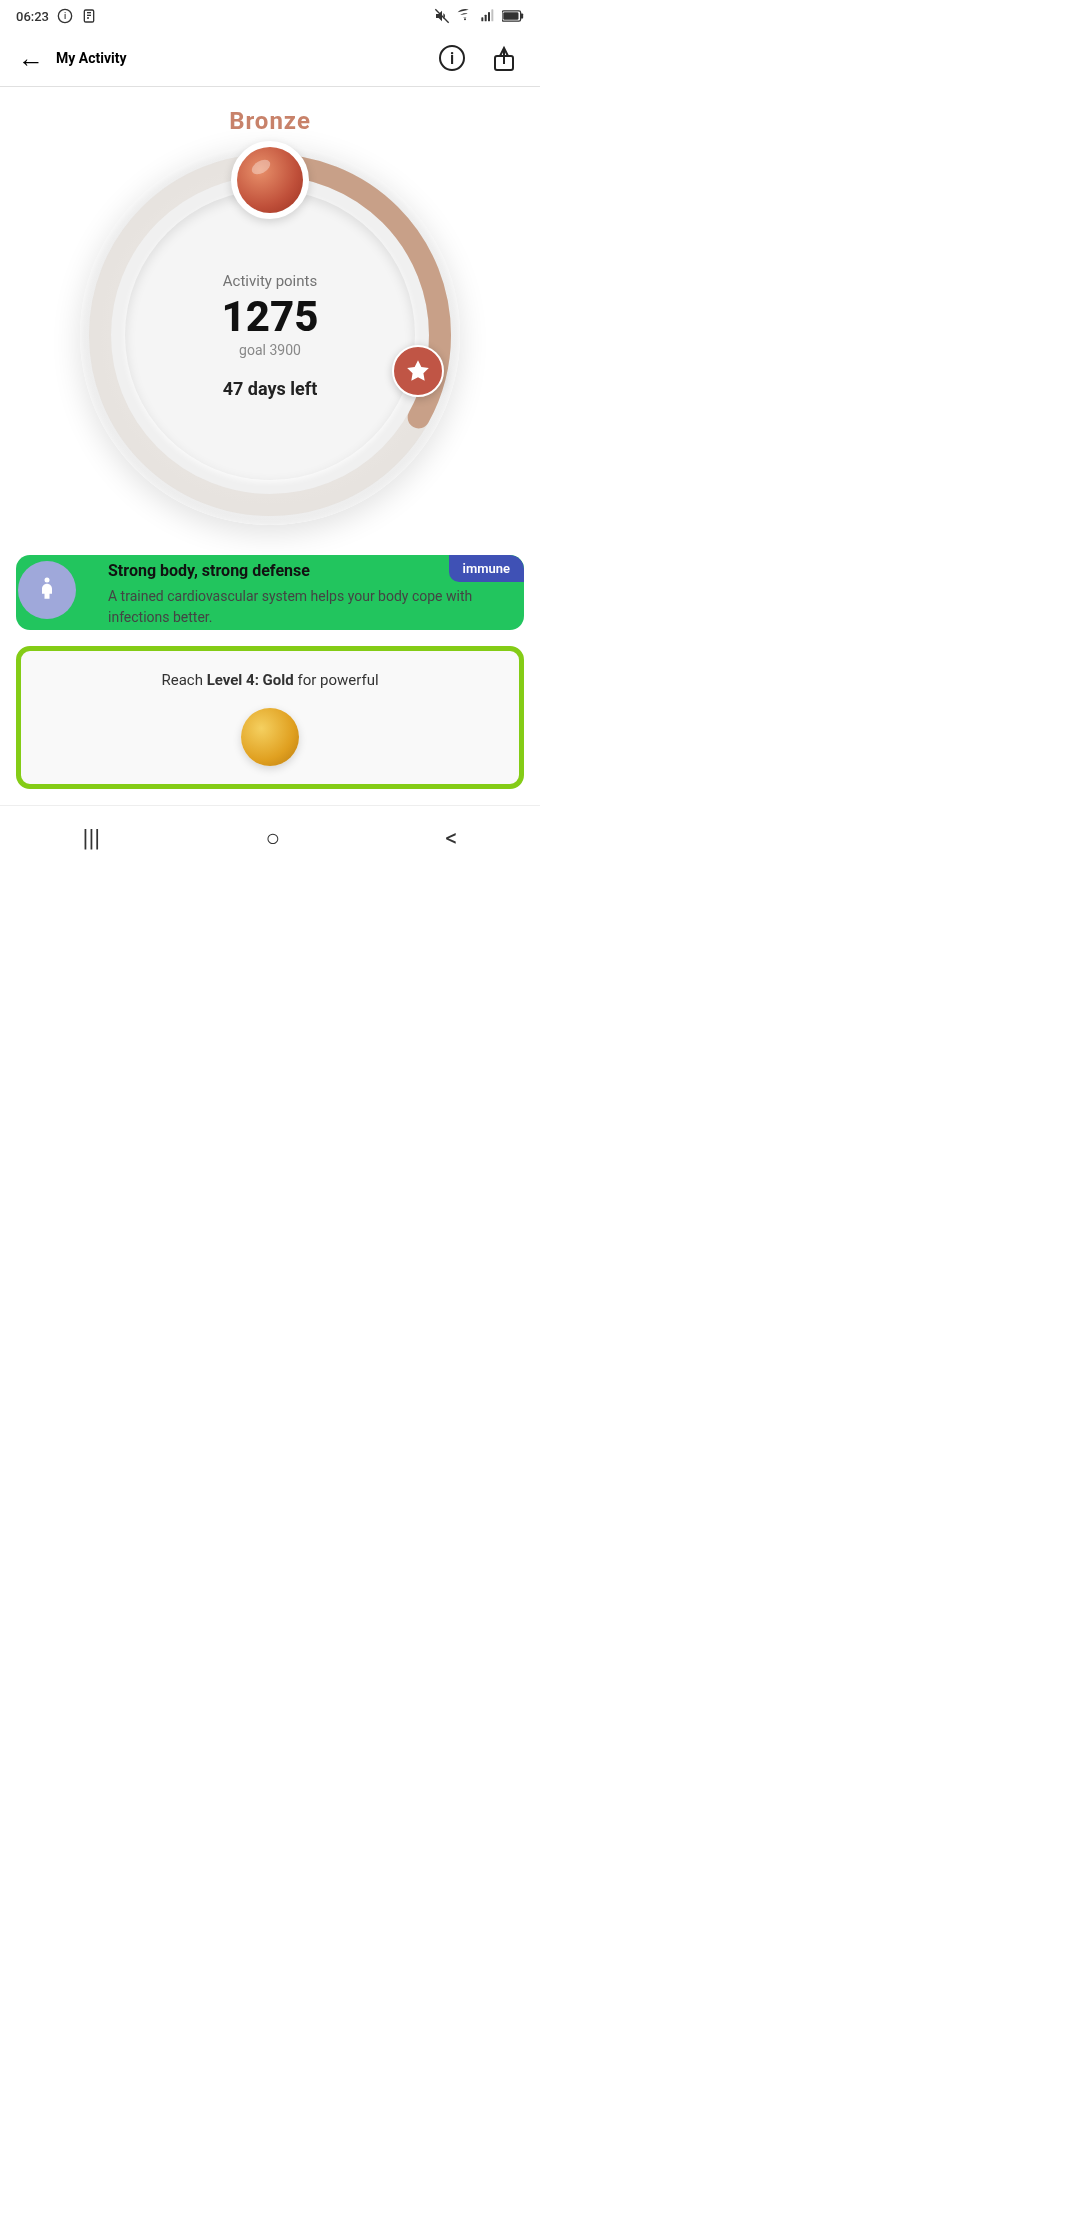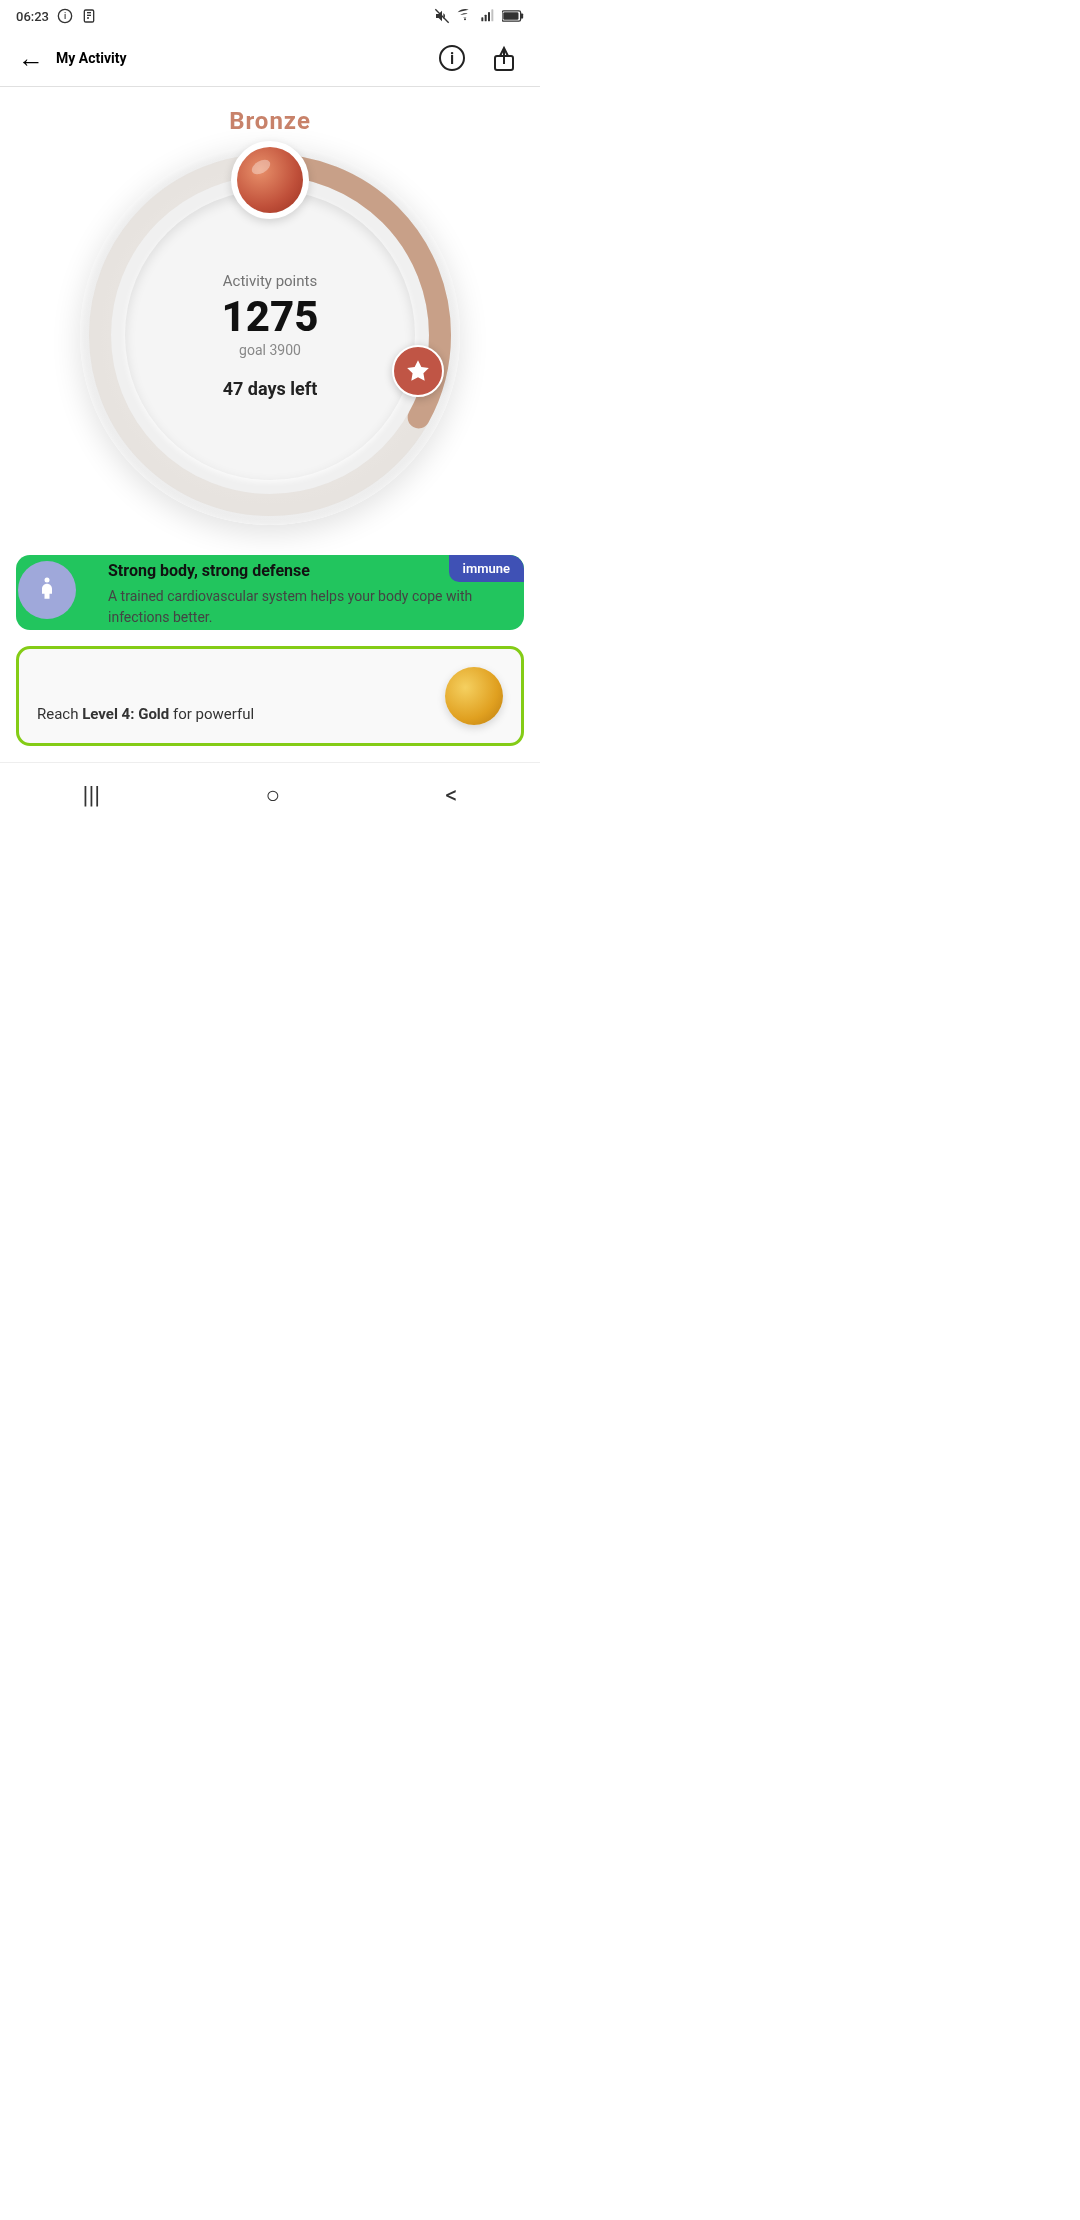--- a/index.html
+++ b/index.html
@@ -278,23 +278,24 @@
       line-height: 1.5;
     }
 
     
     .next-level-card {
       background: #f9f9f9;
       border-radius: 14px;
       margin: 0 0 0;
       padding: 18px;
       display: flex;
-      align-items: flex-end;
+      align-items: center;
       gap: 16px;
-      border: 3px solid #84cc16;
+      border: 5px solid #84cc16;
+      flex-direction: column;
     }
 
     .next-level-text {
       font-size: 15px;
       color: #333;
       line-height: 1.5;
       flex: 1;
     }
 
     .gold-icon {

